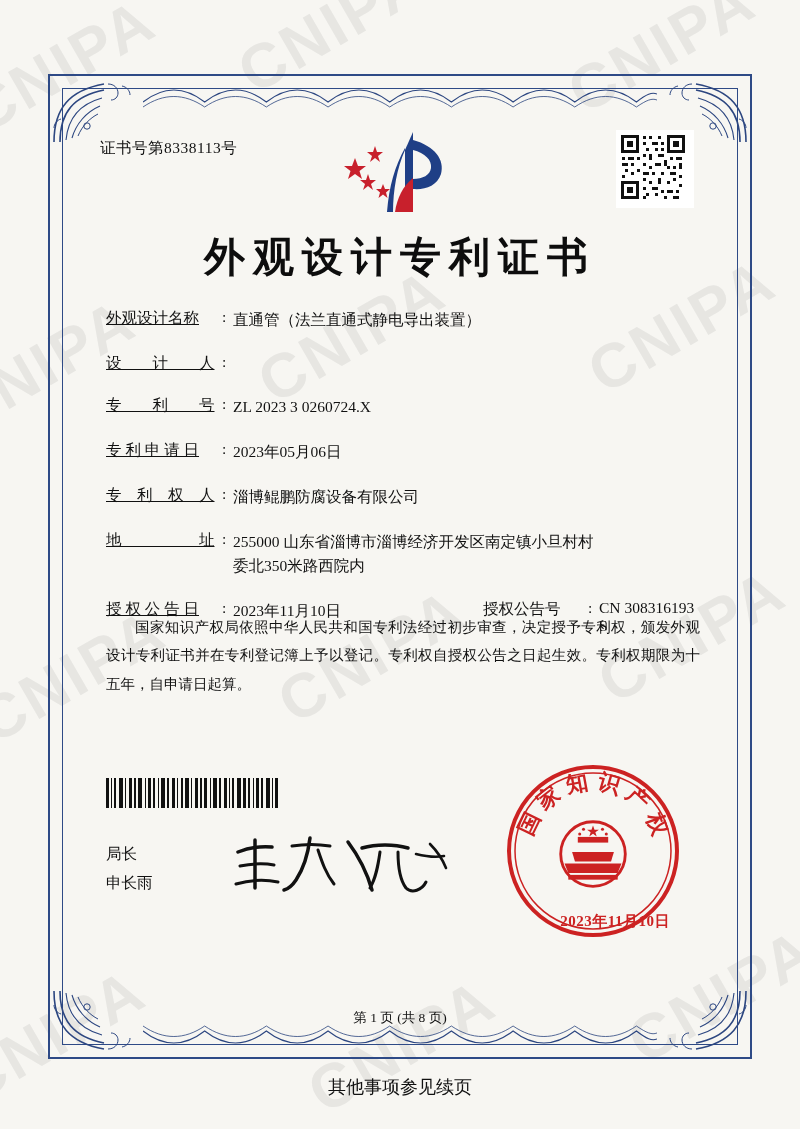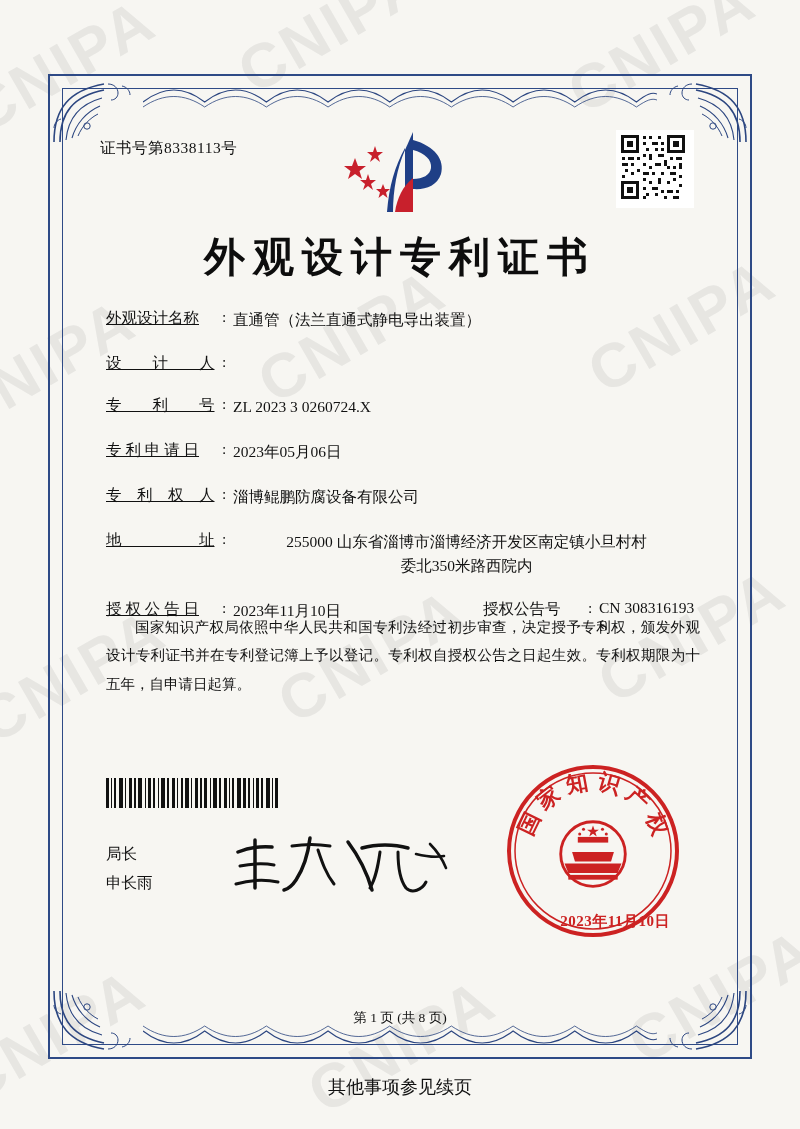--- a/index.html
+++ b/index.html
@@ -457,21 +457,21 @@
 
       <div class="field-row">
         <span class="field-label">专　利　权　人</span>
         <span class="field-colon">:</span>
         <span class="field-value">淄博鲲鹏防腐设备有限公司</span>
       </div>
 
       <div class="field-row">
         <span class="field-label">地　　　　　址</span>
         <span class="field-colon">:</span>
-        <span class="field-value" style="white-space: pre-line; text-align: center;">255000 山东省淄博市淄博经济开发区南定镇小旦村村
+        <span class="field-value" style="white-space: pre-line;">255000 山东省淄博市淄博经济开发区南定镇小旦村村
 委北350米路西院内</span>
       </div>
 
       <div class="field-row two-col">
         <span class="field-label">授 权 公 告 日</span>
         <span class="field-colon">:</span>
         <span class="field-value">2023年11月10日</span>
         <span class="second-label">授权公告号</span>
         <span class="field-colon">:</span>
         <span>CN 308316193 S</span>

